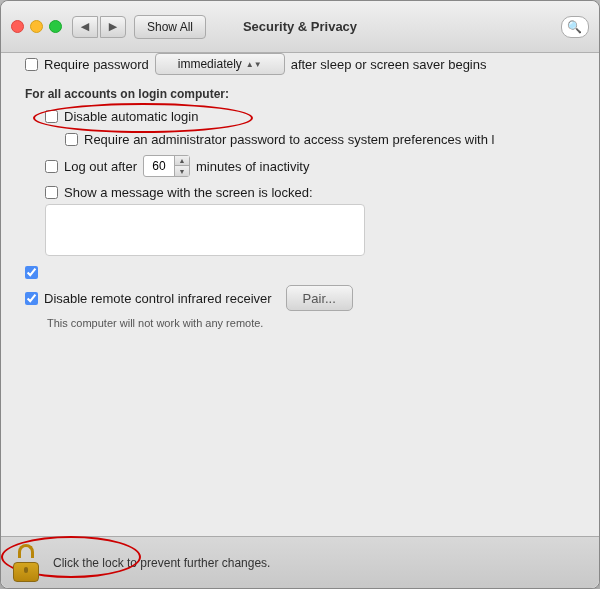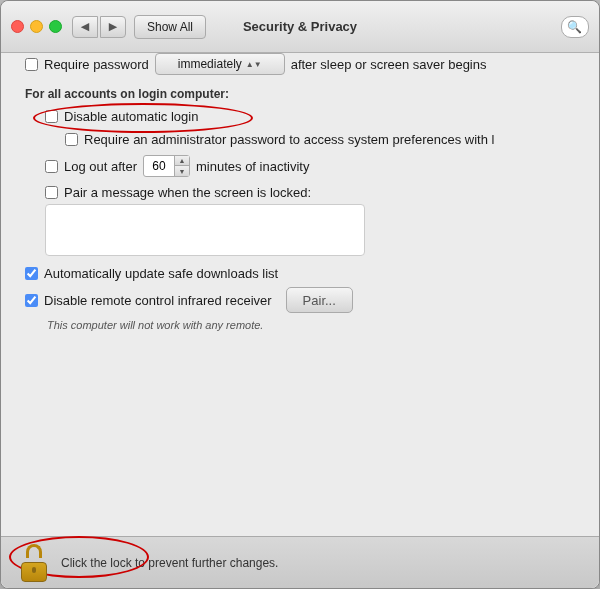--- a/index.html
+++ b/index.html
@@ -260,21 +260,21 @@
     }
 
     
     .bottom-bar {
       height: 52px;
       background: linear-gradient(to bottom, #d8d8d8, #c8c8c8);
       border-top: 1px solid #aaa;
       border-radius: 0 0 8px 8px;
       display: flex;
       align-items: center;
-      padding: 0 16px;
+      padding: 0 8px;
       gap: 10px;
     }
 
     .lock-icon {
       width: 34px;
       height: 38px;
       position: relative;
       flex-shrink: 0;
     }
 
@@ -330,21 +330,20 @@
       font-size: 13px;
       color: #1a1a1a;
     }
 
     .sub-text {
       font-size: 11px;
       color: #555;
       margin-left: 22px;
       margin-top: -6px;
       margin-bottom: 8px;
-      font-style: italic;
     }
   </style>
 </head>
 <body>
 
 <div class="window">
 
   <div class="titlebar">
     <div class="traffic-lights">
       <div class="tl tl-red"></div>
@@ -398,28 +397,27 @@
         <div class="spinbox-arrows">
           <div class="spinbox-arrow">▲</div>
           <div class="spinbox-arrow">▼</div>
         </div>
       </div>
       <span class="label-text">minutes of inactivity</span>
     </div>
 
     <div class="row indent" style="margin-bottom:4px;">
       <input type="checkbox" style="">
-      <span class="label-text">Pair a message when the screen is locked:</span>
+      <span class="label-text">Show a message with the screen is locked:</span>
     </div>
 
     <div class="message-box"></div>
 
     <div class="row" style="margin-bottom:6px;">
       <input type="checkbox" class="checkbox-blue" checked="" style="">
-      <span class="label-text">Automatically update safe downloads list</span>
     </div>
 
     <div class="row" style="margin-bottom:12px;">
       <input type="checkbox" class="checkbox-blue" checked="" style="">
       <span class="label-text">Disable remote control infrared receiver</span>
       <button class="pair-btn">
         <span>Pair...</span>
       </button>
     </div>
     <div class="sub-text">This computer will not work with any remote.</div>

